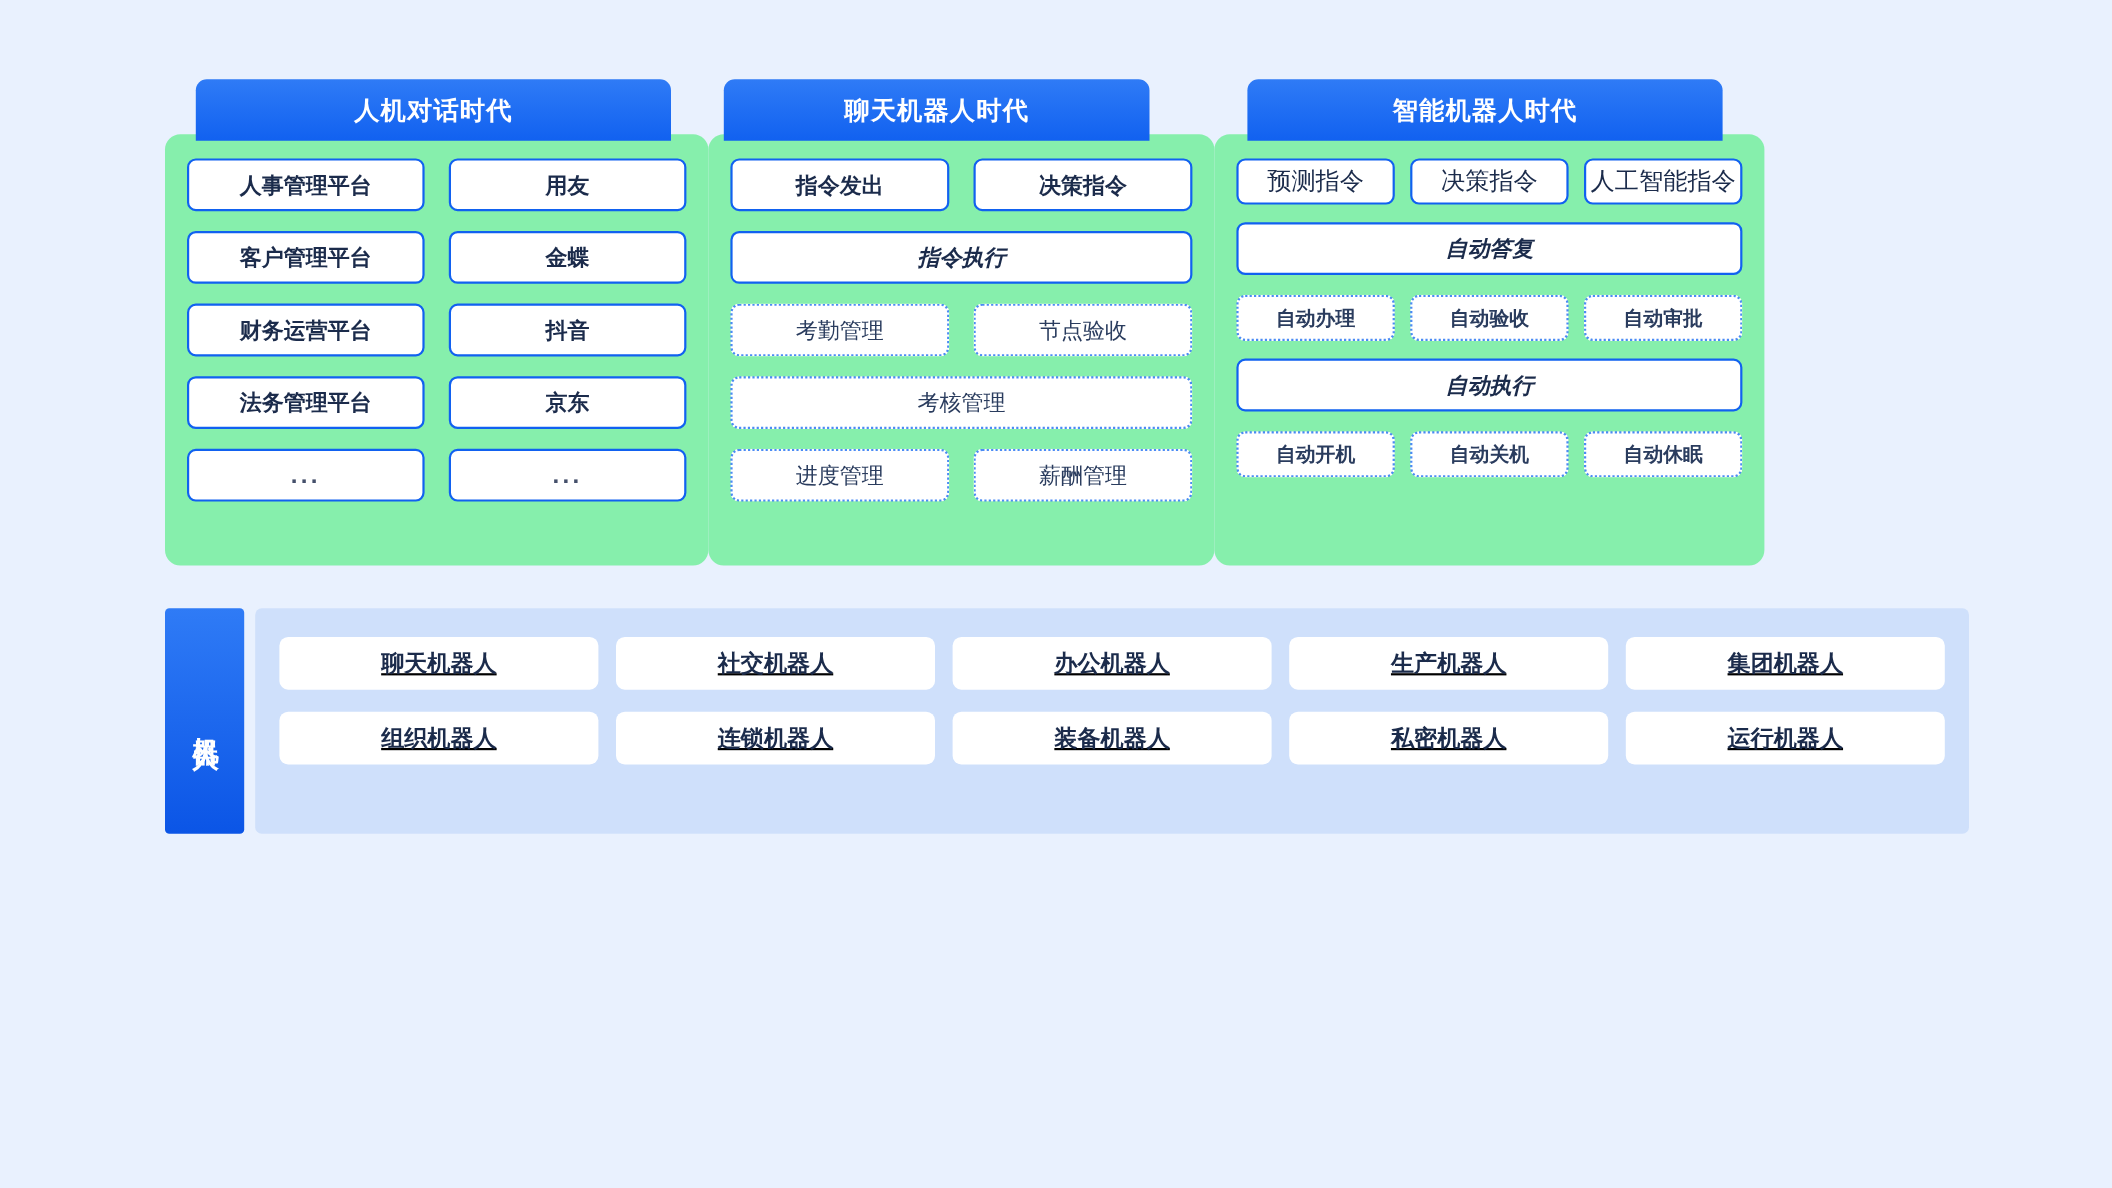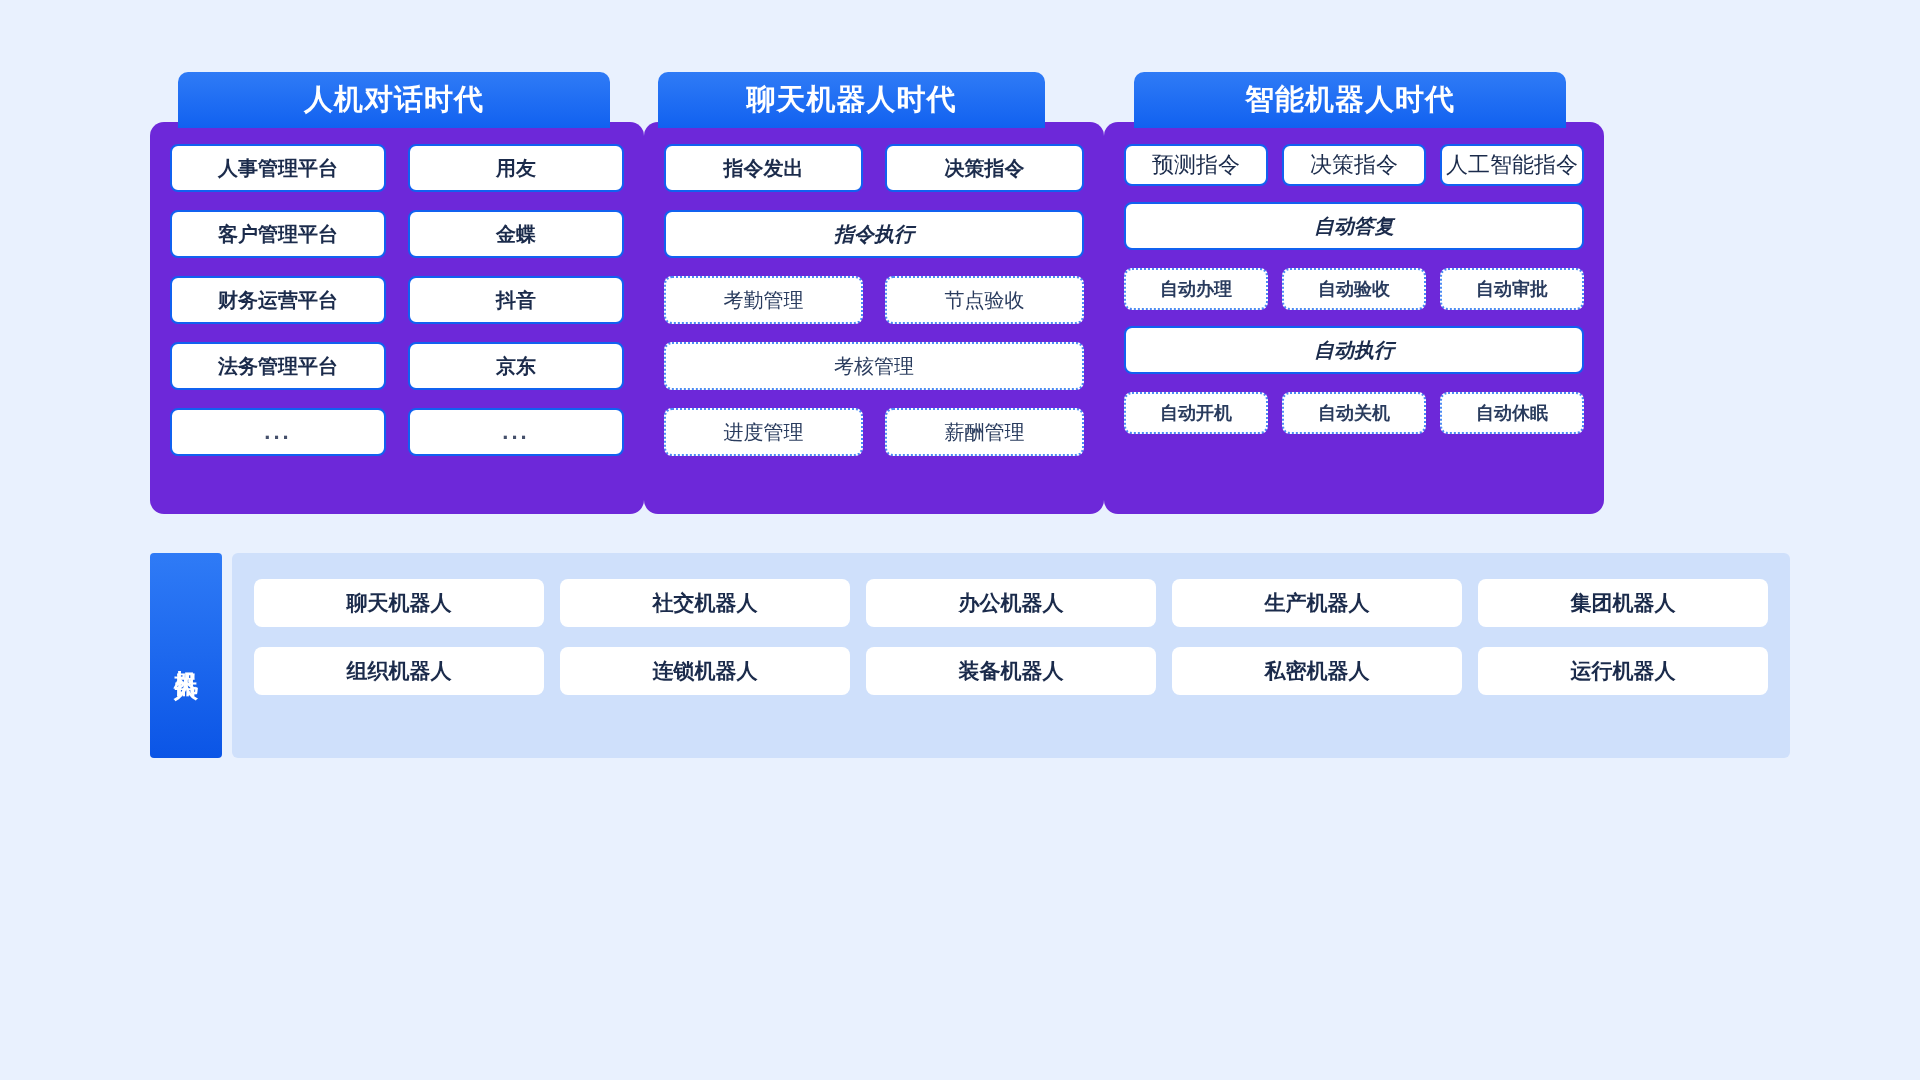--- a/index.html
+++ b/index.html
@@ -29,33 +29,33 @@
   .era-col.c2 { width: 460px; }
   .era-col.c3 { width: 500px; }
 
   .era-header {
     position: relative;
     z-index: 3;
     height: 56px;
     border-radius: 10px 10px 0 0;
     background: linear-gradient(180deg, #2f7bf6 0%, #1161f0 100%);
     color: #fff;
-    font-size: 29px;
+    font-size: 23px;
     font-weight: bold;
     display: flex; align-items: center; justify-content: center;
     letter-spacing: 1px;
   }
   .era-col.c1 .era-header { width: 432px; margin-left: 28px; }
   .era-col.c2 .era-header { width: 387px; margin-left: 14px; }
   .era-col.c3 .era-header { width: 432px; margin-left: 30px; }
 
   .era-body {
     position: relative;
     margin-top: -6px;
-    background: #6d28d9;
+    background: #86efac;
     border-radius: 14px;
     padding: 22px 20px 24px 20px;
   }
   .era-col.c1 .era-body { height: 392px; }
   .era-col.c2 .era-body { height: 392px; }
   .era-col.c3 .era-body { height: 392px; }
 
   .row2 { display: flex; gap: 22px; margin-bottom: 18px; }
   .row3 { display: flex; gap: 14px; margin-bottom: 16px; }
 
@@ -104,21 +104,21 @@
     writing-mode: vertical-rl;
     letter-spacing: 4px;
     background: linear-gradient(180deg, #2f7bf6 0%, #0b55e6 100%);
   }
   .band-body {
     flex: 1;
     margin-left: 10px;
     padding: 26px 22px;
     display: flex; flex-direction: column; gap: 20px;
   }
-  .band-row { display: flex; gap: 16px; }
+  .band-row { display: flex; gap: 16px; text-decoration: underline; }
   .band-chip {
     flex: 1;
     height: 48px;
     border-radius: 8px;
     display: flex; align-items: center; justify-content: center;
     font-size: 21px; font-weight: bold;
     background: #fff; color: #1b2b4b;
   }
 
   #robots { left: 150px; top: 553px; width: 1640px; height: 205px; }

